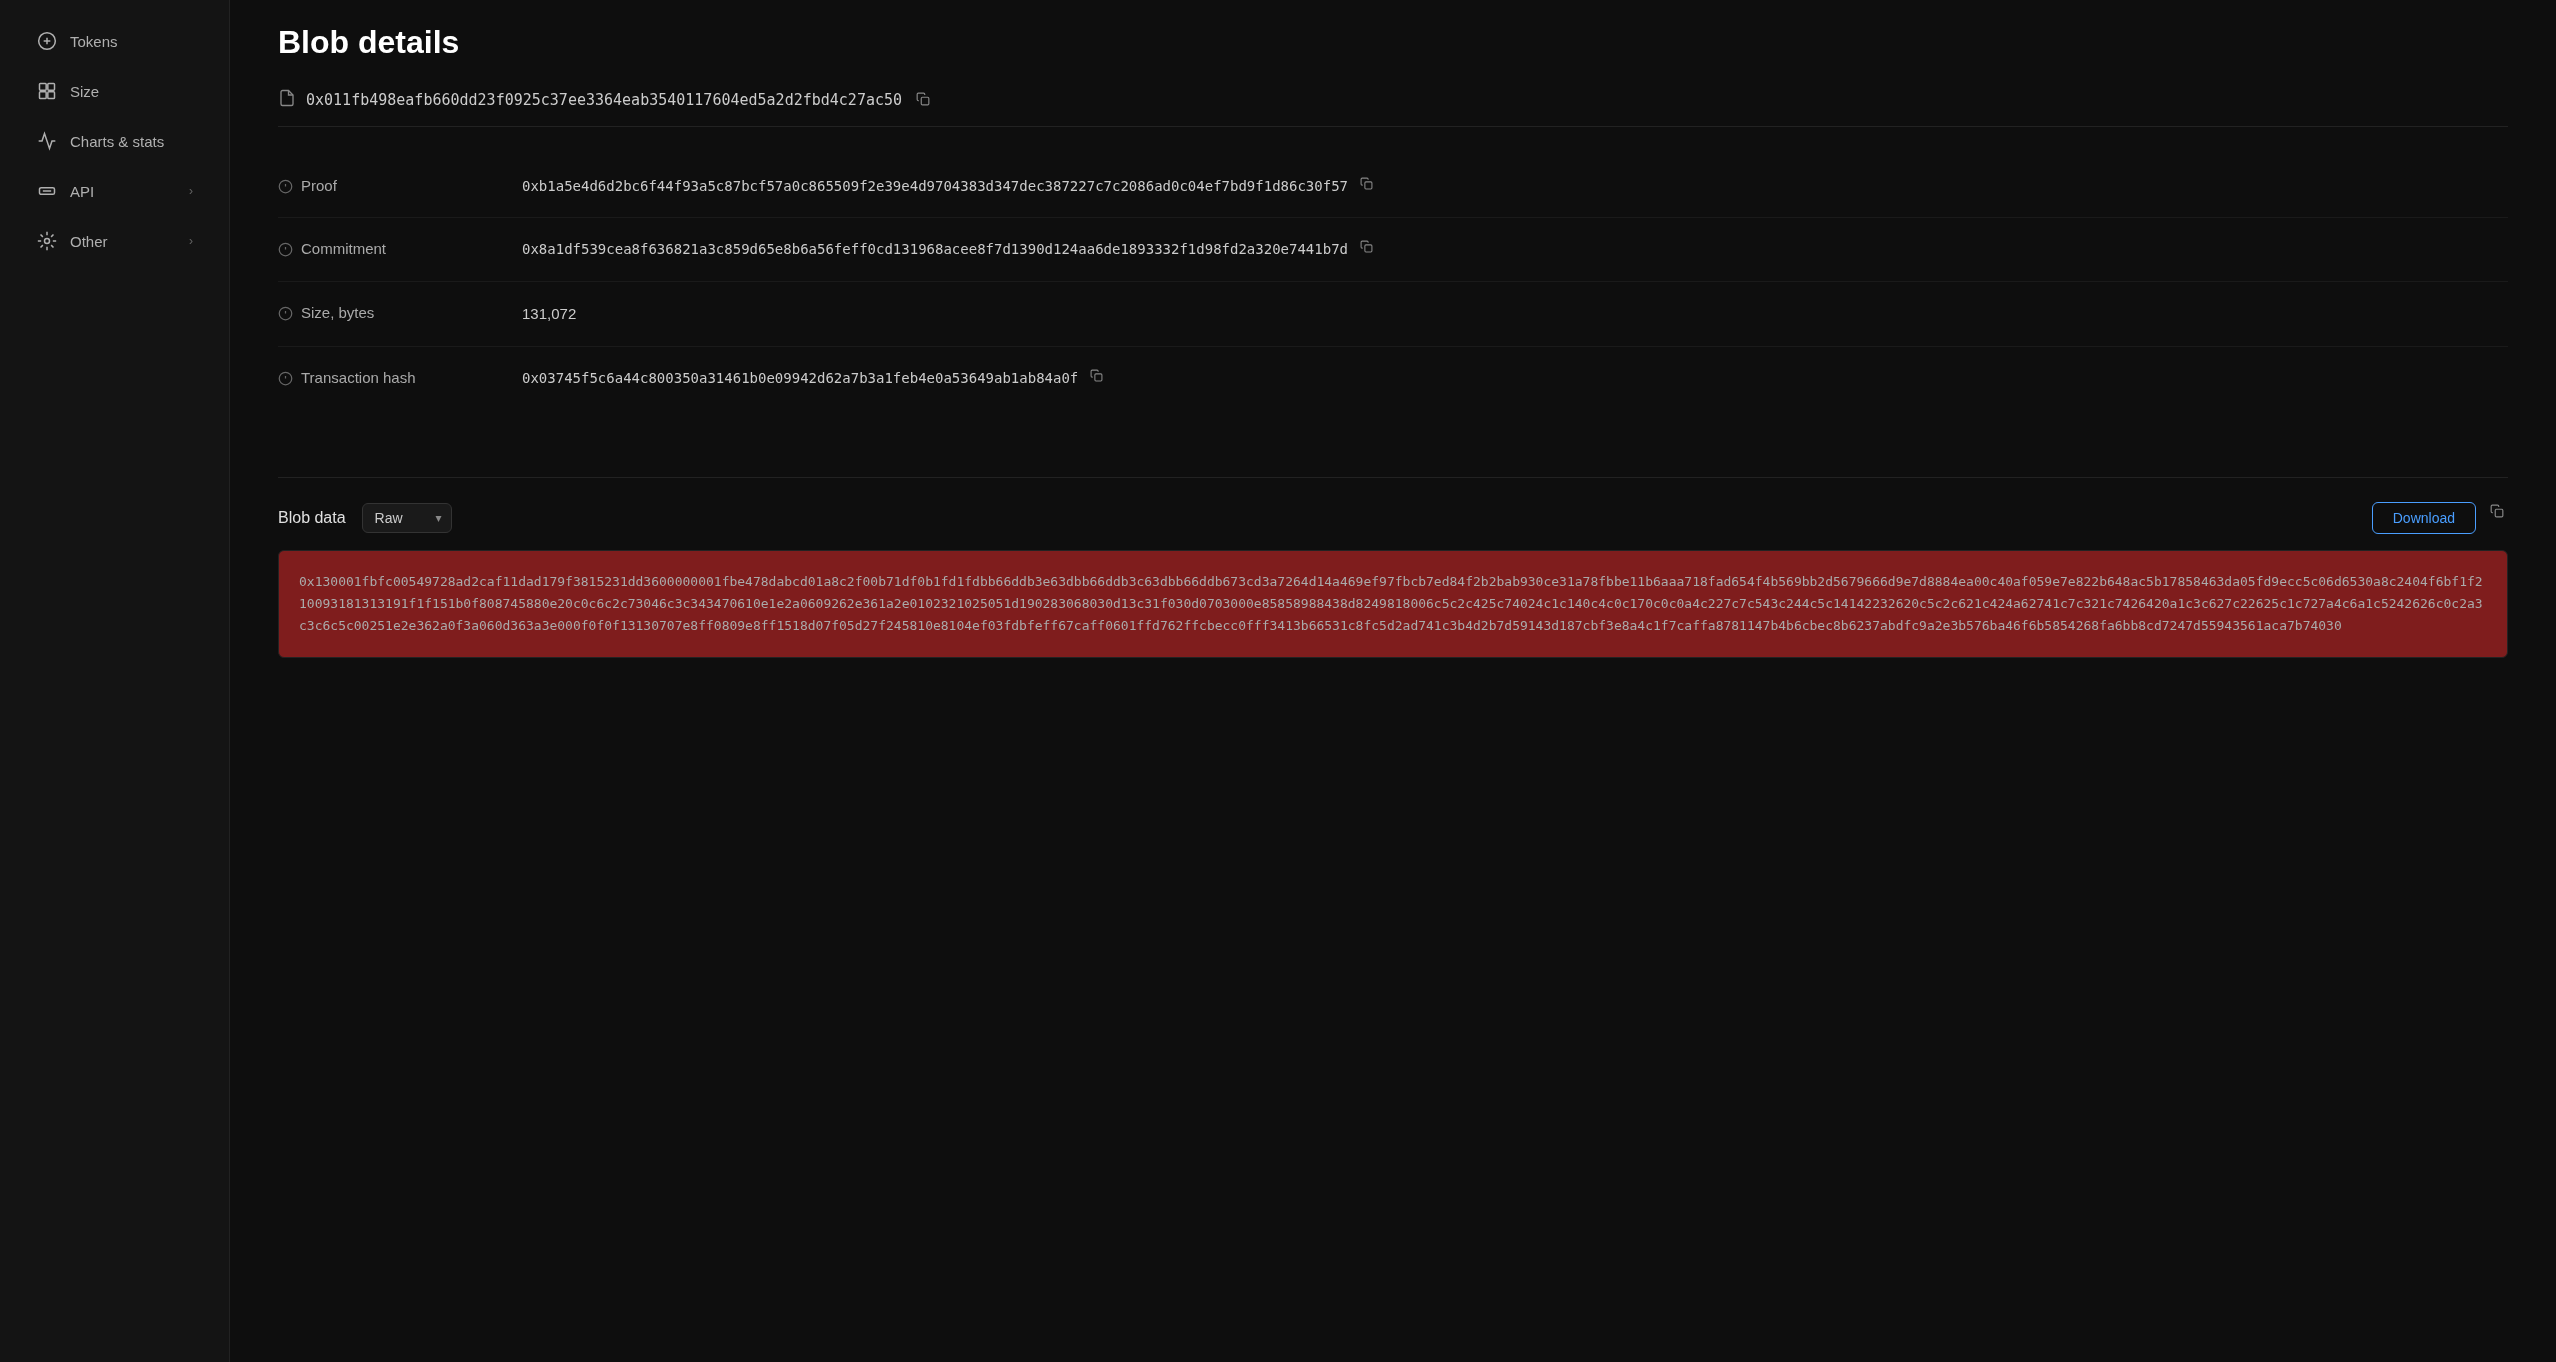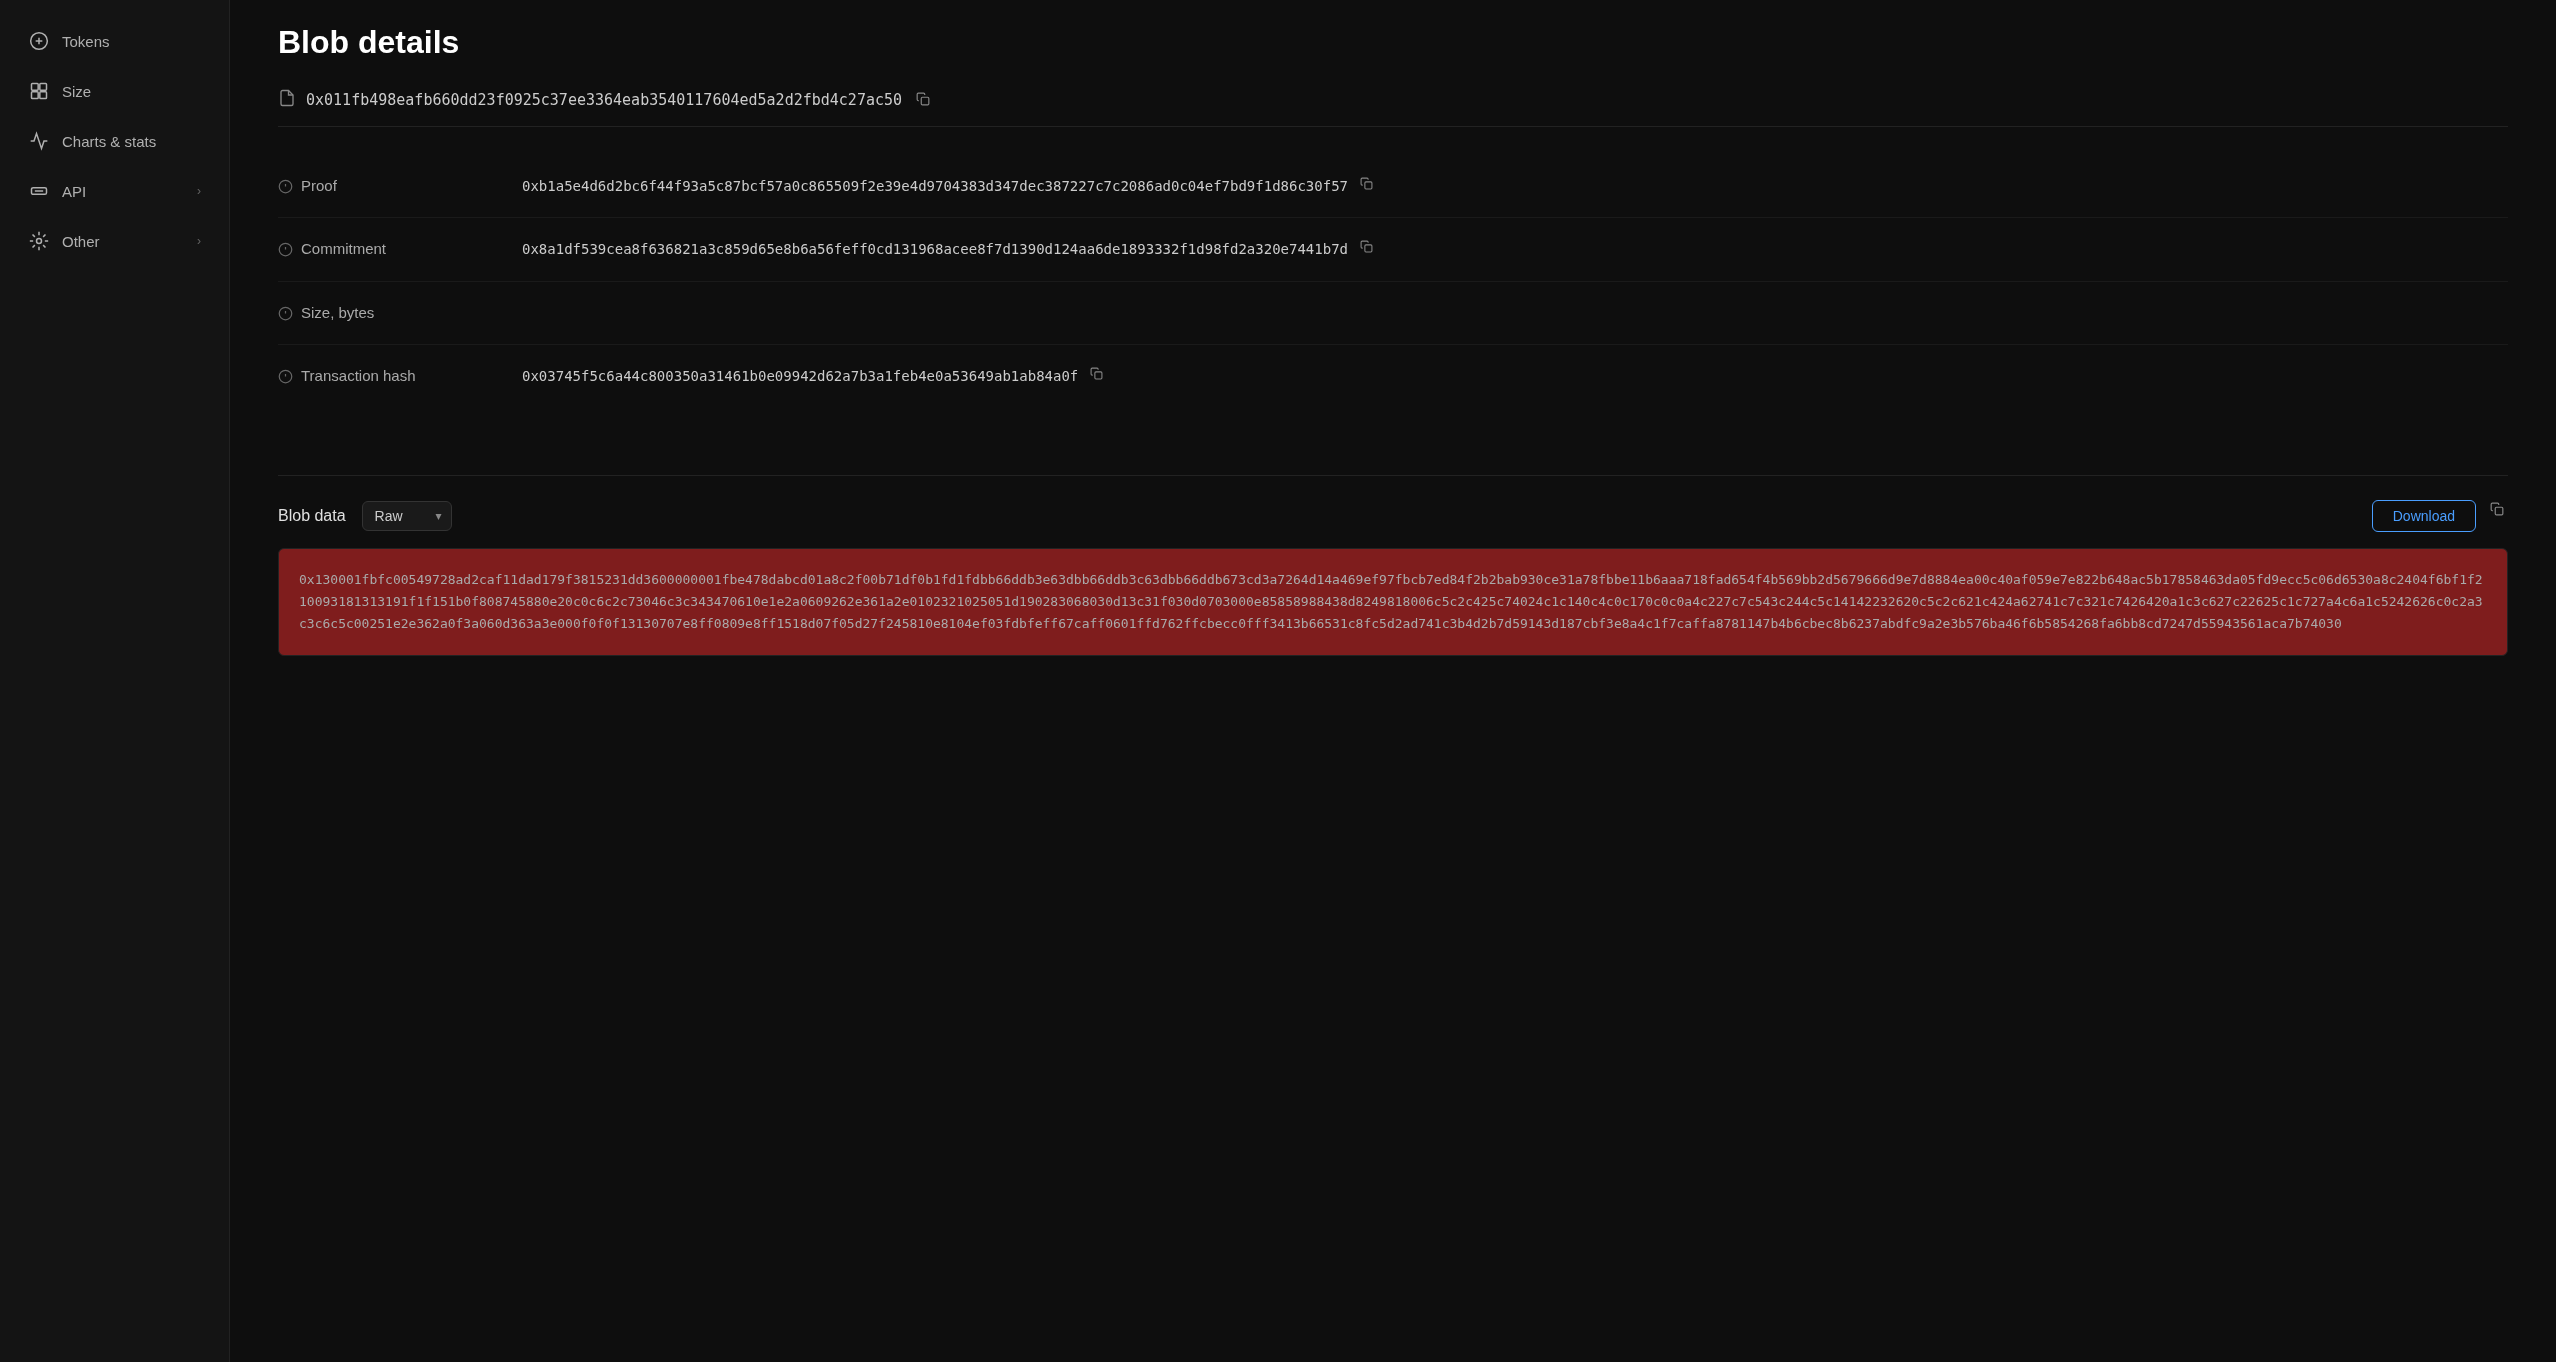--- a/index.html
+++ b/index.html
@@ -13,21 +13,21 @@
     }
 
     
     .sidebar {
       width: 230px;
       min-width: 230px;
       background: #141414;
       border-right: 1px solid #222;
       display: flex;
       flex-direction: column;
-      padding: 16px 4px;
+      padding: 16px 12px;
     }
     .sidebar-item {
       display: flex;
       align-items: center;
       gap: 12px;
       padding: 14px 24px;
       cursor: pointer;
       color: #b0b0b0;
       font-size: 15px;
       transition: background 0.15s;
@@ -348,20 +348,21 @@
       <div class="detail-label">
         <span class="info-icon">
           <svg width="15" height="15" viewBox="0 0 24 24" fill="none" stroke="currentColor" stroke-width="2">
             <circle cx="12" cy="12" r="10"></circle>
             <line x1="12" y1="8" x2="12" y2="12"></line>
             <line x1="12" y1="16" x2="12.01" y2="16"></line>
           </svg>
         </span>
         <span>Size, bytes</span>
       </div>
+      <div class="detail-value plain">131,072</div>
     </div>
 
     <div class="detail-row">
       <div class="detail-label">
         <span class="info-icon">
           <svg width="15" height="15" viewBox="0 0 24 24" fill="none" stroke="currentColor" stroke-width="2">
             <circle cx="12" cy="12" r="10"></circle>
             <line x1="12" y1="8" x2="12" y2="12"></line>
             <line x1="12" y1="16" x2="12.01" y2="16"></line>
           </svg>

